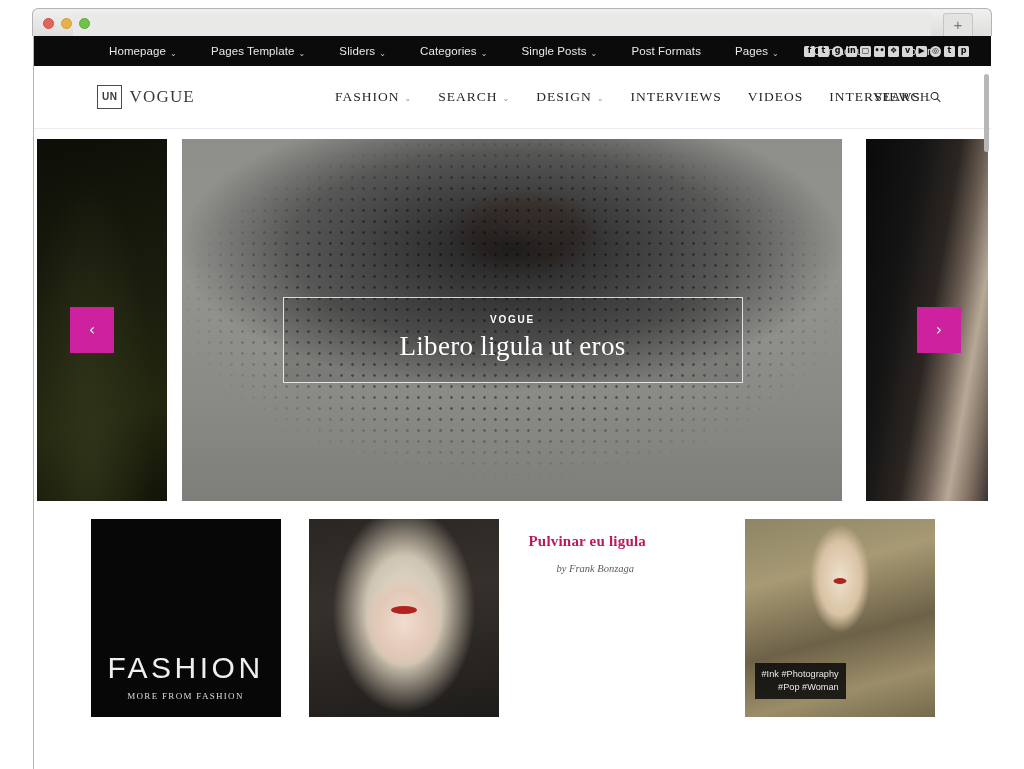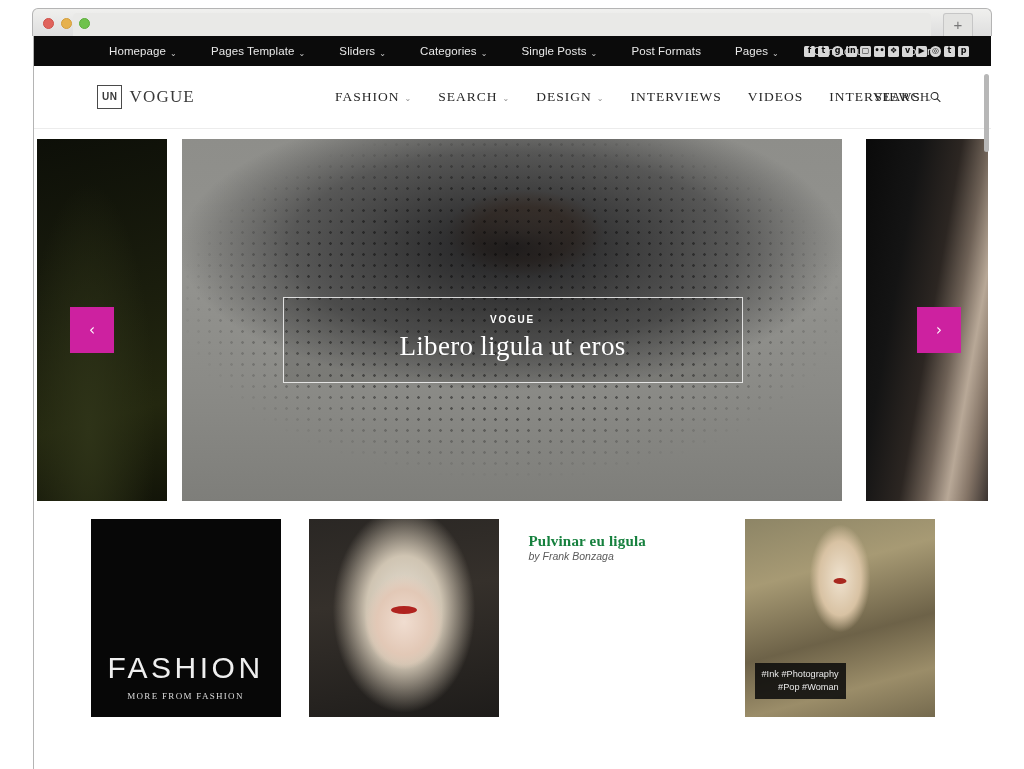--- a/index.html
+++ b/index.html
@@ -205,26 +205,26 @@
 
   .tag-box {
     position: absolute; background: rgba(10,10,10,.86); color: #e9e9e9;
     font-size: 9.2px; line-height: 13px; padding: 5px 7px; max-width: 150px;
   }
   #card3-tags { left: 16px; bottom: 18px; }
   #card4-tags { left: 10px; bottom: 18px; text-align: right; }
 
   .card-body { padding: 14px 2px 0 2px; }
   #card3-title {
-    font-family: "Liberation Serif", serif; font-size: 15px; color: #15803d;
-    letter-spacing: .2px; margin-bottom: 0;
+    font-family: "Liberation Serif", serif; font-size: 15px; color: #be185d;
+    letter-spacing: .2px; margin-bottom: 13px;
   }
   #card3-byline {
-    font-family: Liberation Sans, sans-serif; font-style: italic; font-size: 10.5px;
-    color: #5a5a5a; margin-bottom: 11px;
+    font-family: Liberation Serif, serif; font-style: italic; font-size: 10.5px;
+    color: #5a5a5a; margin-bottom: 11px; margin-left: 28px;
   }
 
   
   #page-scrollbar {
     position: absolute; right: 0; top: 34px; width: 9px; height: 699px;
     background: transparent; z-index: 20;
   }
   #page-scroll-thumb {
     position: absolute; right: 2px; top: 4px; width: 5px; height: 78px;
     background: #b7b7b7; border-radius: 3px;

